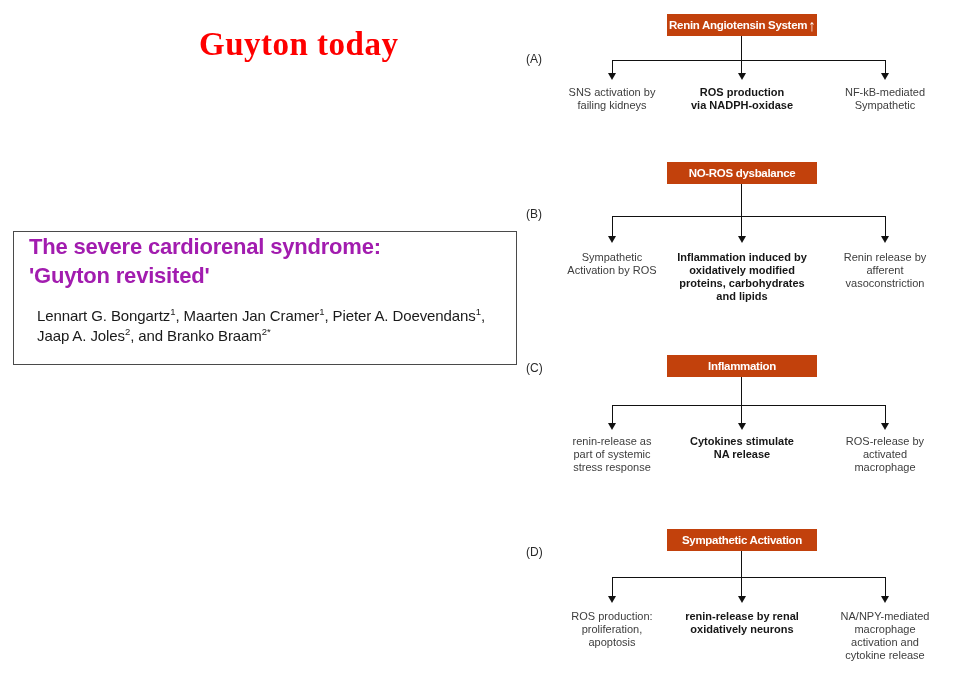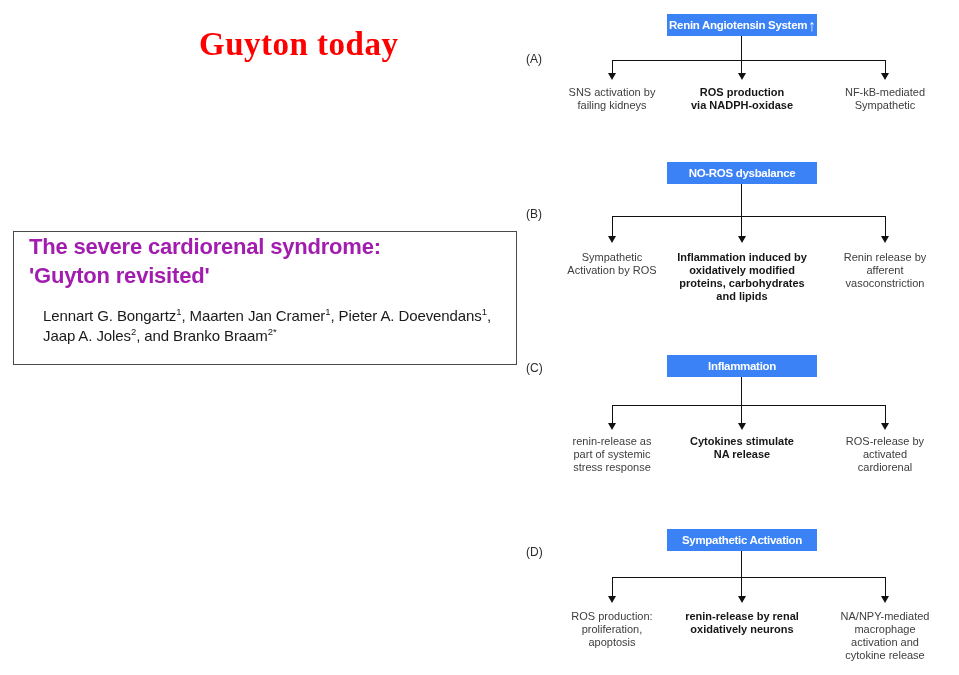--- a/index.html
+++ b/index.html
@@ -16,41 +16,41 @@
   
   .paper-box{
     position:absolute;left:13px;top:231px;width:504px;height:134px;
     border:1px solid #4a4a4a;background:#fff;box-sizing:border-box;
   }
   .paper-title{
     margin:0 0 0 15px;font-size:22px;font-weight:600;color:#a21caf;
     line-height:1.33;letter-spacing:-0.2px;
   }
   .paper-authors{
-    margin:15px 0 0 29px;font-size:15px;color:#1a1a1a;line-height:1.35;letter-spacing:-0.1px;
+    margin:15px 0 0 23px;font-size:15px;color:#1a1a1a;line-height:1.35;letter-spacing:-0.1px;
   }
   .paper-authors sup{font-size:9.5px;line-height:0;}
   
   .journal-box{
     position:absolute;left:172px;top:363px;width:236px;height:46px;
     border:1px solid #4a4a4a;background:#fff;box-sizing:border-box;
     padding:7px 0 0 18px;font-size:11.5px;color:#1e1e1e;line-height:1.45;
     letter-spacing:-0.1px;
   }
   .journal-box b{font-weight:bold;}
   
   .sec{position:absolute;left:520px;width:439px;}
   .s0{top:14px;height:130px;}
   .s1{top:162px;height:170px;}
   .s2{top:355px;height:145px;}
   .s3{top:529px;height:146px;}
   .lbl{position:absolute;left:6px;font-size:12px;color:#2a2a2a;}
   .s0 .lbl{top:38px}.s1 .lbl{top:45px}.s2 .lbl{top:6px}.s3 .lbl{top:16px}
   .hdr{
-    position:absolute;left:147px;top:0;width:150px;height:22px;background:#3b82f6;
+    position:absolute;left:147px;top:0;width:150px;height:22px;background:#c2410c;
     color:#fff;font-weight:bold;font-size:11.5px;letter-spacing:-0.3px;
     display:flex;align-items:center;justify-content:center;white-space:nowrap;
   }
   .up{font-size:14px;font-weight:bold;margin-left:1px;line-height:1;transform:scaleY(1.15);}
   .ln{display:block;position:absolute;background:#111;}
   .vmid{left:221px;top:22px;width:1px;}
   .s0 .vmid{height:37px}.s1 .vmid{height:52px}.s2 .vmid{height:46px}.s3 .vmid{height:45px}
   .hline{left:92px;width:274px;height:1px;}
   .s0 .hline{top:46px}.s1 .hline{top:54px}.s2 .hline{top:50px}.s3 .hline{top:48px}
   .vside{width:1px;}
@@ -150,21 +150,21 @@
       <i class="ahead al"></i>
       <i class="ahead am"></i>
       <i class="ahead ar"></i>
       <div class="leaf m">Cytokines stimulate
 NA release</div>
       <div class="leaf l">renin-release as
 part of systemic
 stress response</div>
       <div class="leaf r">ROS-release by
 activated
-cardiorenal</div>
+macrophage</div>
     </div>
 
     <div class="sec s3">
       <span class="lbl">(D)</span>
       <div class="hdr">
           <span>Sympathetic Activation</span>
         </div>
       <i class="ln vmid"></i>
       <i class="ln hline"></i>
       <i class="ln vside vl"></i>

